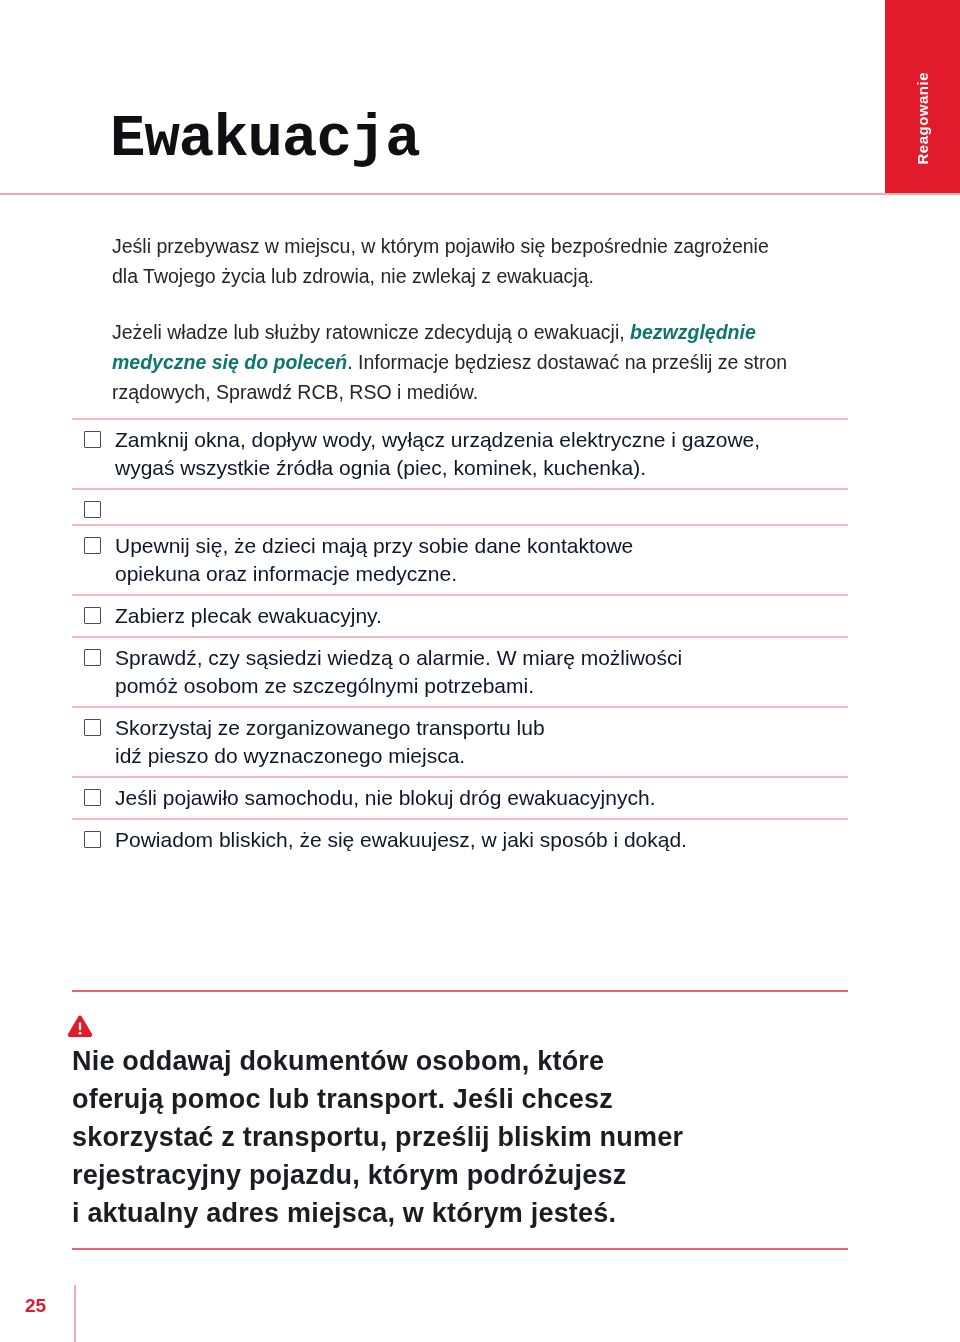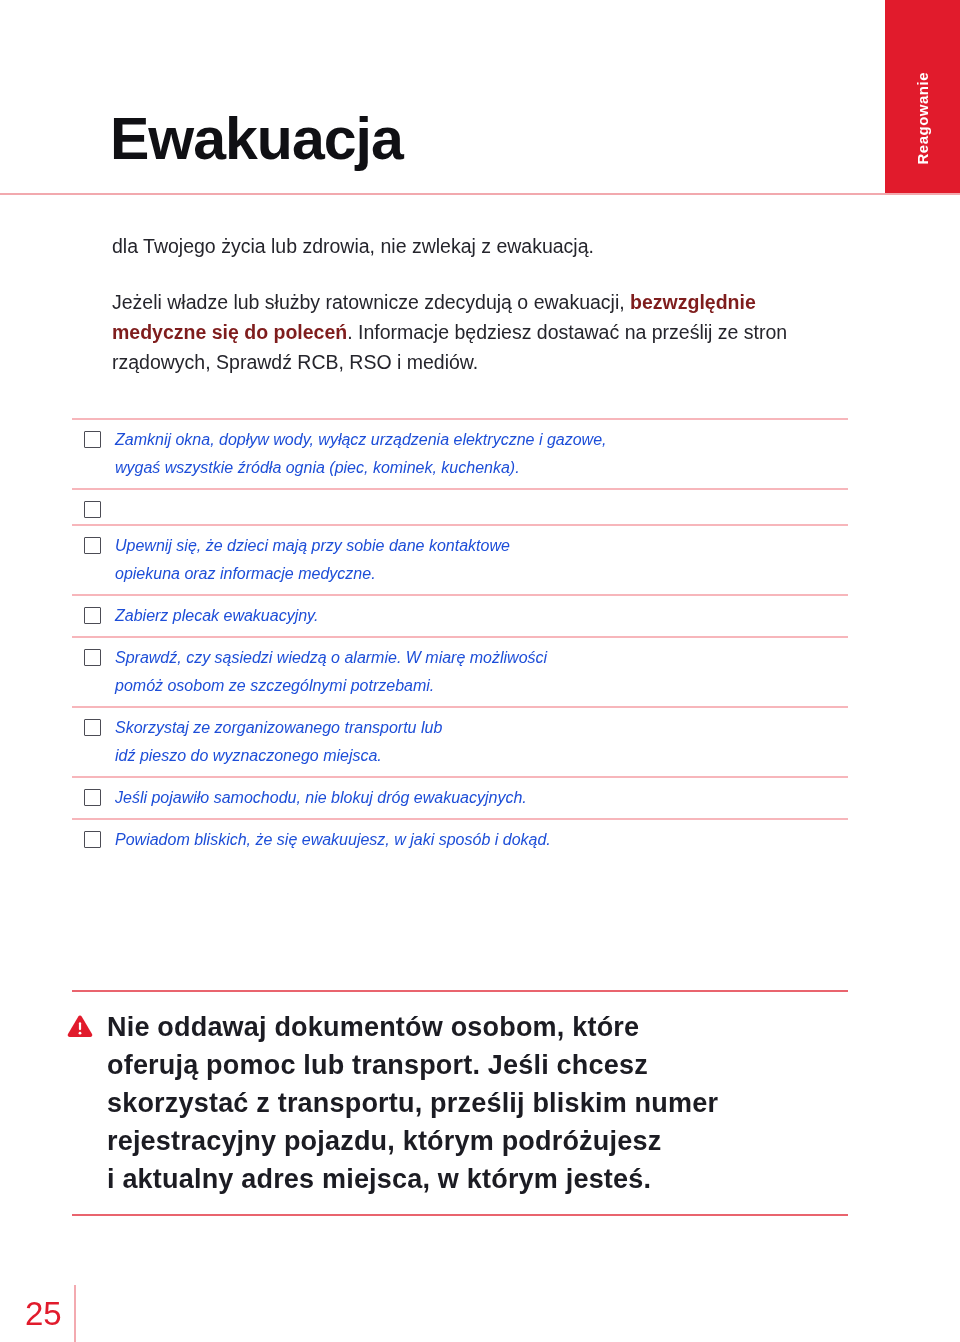--- a/index.html
+++ b/index.html
@@ -35,39 +35,39 @@
   .header-rule {
     position: absolute;
     left: 0; top: 193px;
     width: 960px; height: 2px;
     background: #f2a9ae;
   }
 
   .page-title {
     position: absolute;
     left: 110px; top: 106px;
-    font-family: Liberation Sans, sans-serif;
+    font-family: Liberation Mono, monospace;
     font-weight: 700;
     font-size: 59px;
     letter-spacing: -1px;
     color: #101014;
     line-height: 1.15;
   }
 
   
   .intro {
     position: absolute;
     left: 112px; top: 231px;
     width: 740px;
     font-size: 19.5px;
     line-height: 30px;
     color: #25252c;
   }
   .intro .para + .para { margin-top: 26px; }
-  .intro b { font-weight: 700; color: #7f1d1d; }
+  .intro b { font-weight: 700; color: #0f766e; font-style: italic; }
 
   
   .checklist {
     position: absolute;
     left: 72px; top: 418px;
     width: 776px;
   }
   .check-item {
     border-top: 2px solid #f7b6bb;
     padding: 6px 0;
@@ -76,52 +76,51 @@
   }
   .checkbox {
     flex: none;
     width: 17px; height: 17px;
     border: 1.6px solid #4c4c55;
     border-radius: 1px;
     margin: 5px 14px 0 12px;
     background: #ffffff;
   }
   .check-text {
-    font-size: 16px;
+    font-size: 21px;
     line-height: 28px;
-    color: #1d4ed8;
-    font-style: italic;
+    color: #0f172a;
   }
 
   
   .warning {
     position: absolute;
     left: 72px; top: 990px;
     width: 776px;
     border-top: 2px solid #e9646e;
     border-bottom: 2px solid #e9646e;
     padding: 16px 0 16px 0;
   }
-  .warn-row { display: flex; align-items: flex-start; }
+  .warn-row { display: flex; align-items: flex-start; flex-direction: column; }
   .warn-icon-col { flex: none; width: 40px; padding-top: 7px; margin-left: -5px; }
   .warn-text {
     font-size: 27px;
     font-weight: 700;
     line-height: 38px;
     color: #1c1c23;
     letter-spacing: 0.2px;
   }
 
   
   .page-number {
     position: absolute;
     left: 25px; top: 1295px;
     color: #e11b2c;
-    font-size: 33px;
-    font-weight: 400;
+    font-size: 19px;
+    font-weight: 700;
   }
   .footer-rule {
     position: absolute;
     left: 74px; top: 1285px;
     width: 1.5px; height: 57px;
     background: #f3aab0;
   }
 </style>
 </head>
 <body>
@@ -131,20 +130,21 @@
   <div class="side-tab">
     <span class="side-tab-label">Reagowanie</span>
   </div>
 
   <div class="header-rule"></div>
 
   <h1 class="page-title">Ewakuacja</h1>
 
   <div class="intro">
     <div class="para">
+        <div>Jeśli przebywasz w miejscu, w którym pojawiło się bezpośrednie zagrożenie</div>
         <div>dla Twojego życia lub zdrowia, nie zwlekaj z ewakuacją.</div>
       </div>
     <div class="para">
         <div><span>Jeżeli władze lub służby ratownicze zdecydują o ewakuacji, </span><b>bezwzględnie</b></div>
         <div><b>medyczne się do poleceń</b><span>. Informacje będziesz dostawać na prześlij ze stron</span></div>
         <div><span>rządowych, Sprawdź RCB, RSO i mediów.</span></div>
       </div>
   </div>
 
   <div class="checklist">

